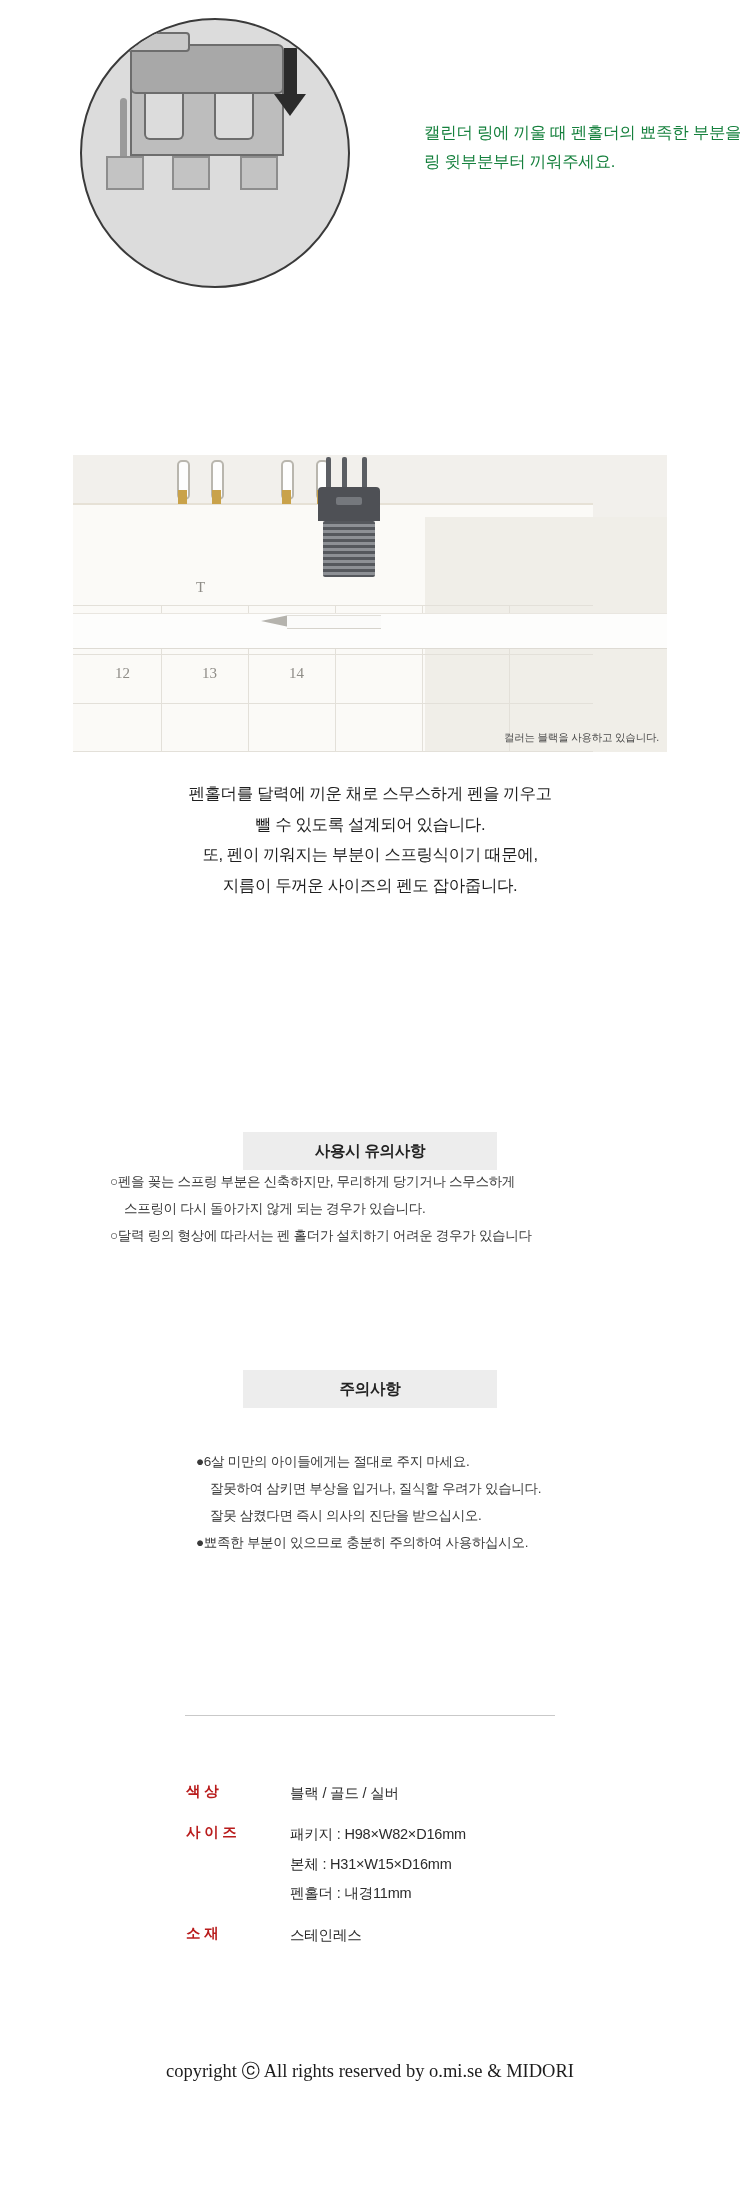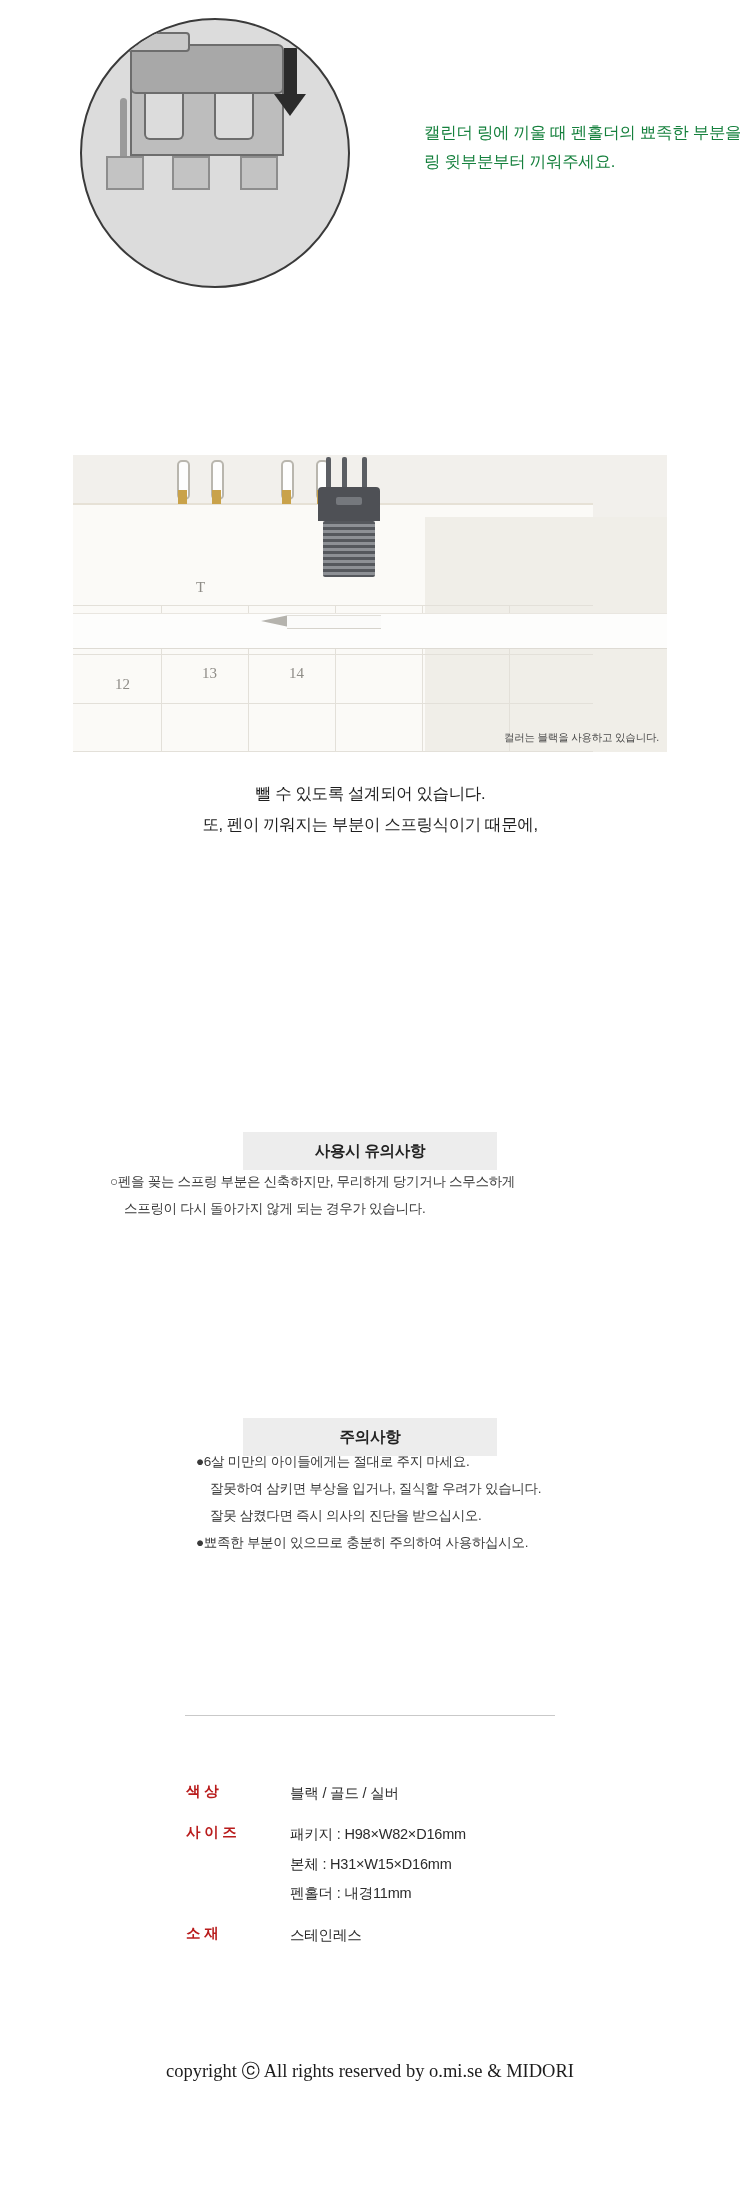--- a/index.html
+++ b/index.html
@@ -429,21 +429,21 @@
     <div class="gl-v" style="left:88px"></div>
     <div class="gl-v" style="left:175px"></div>
     <div class="gl-v" style="left:262px"></div>
     <div class="gl-v" style="left:349px"></div>
     <div class="gl-v" style="left:436px"></div>
   </div>
 
   <div class="ph-num" style="left:123px; top:124px;">T</div>
   <div class="ph-num" style="left:48px; top:160px;">5</div>
   <div class="ph-num" style="left:133px; top:160px;">6</div>
-  <div class="ph-num" style="left:42px; top:210px;margin-top:11px;">12</div>
+  <div class="ph-num" style="left:42px; top:210px;">12</div>
   <div class="ph-num" style="left:129px; top:210px;">13</div>
   <div class="ph-num" style="left:216px; top:210px;">14</div>
 
   <div class="ph-clip" style="left:104px;">
       <div class="gold"></div>
     </div>
   <div class="ph-clip" style="left:138px;">
       <div class="gold"></div>
     </div>
   <div class="ph-clip" style="left:208px;">
@@ -466,31 +466,34 @@
 
   <div class="ph-pen">
     <div class="tip"></div>
     <div class="barrel"></div>
   </div>
 
   <div class="photo-note">컬러는 블랙을 사용하고 있습니다.</div>
 </div>
 
 <div class="desc">
+  <div>펜홀더를 달력에 끼운 채로 스무스하게 펜을 끼우고</div>
   <div>뺄 수 있도록 설계되어 있습니다.</div>
   <div>또, 펜이 끼워지는 부분이 스프링식이기 때문에,</div>
+  <div>지름이 두꺼운 사이즈의 펜도 잡아줍니다.</div>
 </div>
 
 <div class="head-bar" style="top:1132px;">사용시 유의사항</div>
 <div class="bullet-list" style="left:110px; top:1168px; width:520px;">
   <div class="li">○펜을 꽂는 스프링 부분은 신축하지만, 무리하게 당기거나 스무스하게</div>
   <div class="li sub">스프링이 다시 돌아가지 않게 되는 경우가 있습니다.</div>
+  <div class="li">○달력 링의 형상에 따라서는 펜 홀더가 설치하기 어려운 경우가 있습니다</div>
 </div>
 
-<div class="head-bar" style="top:1370px;margin-top:48px;">주의사항</div>
+<div class="head-bar" style="top:1370px;">주의사항</div>
 <div class="bullet-list" style="left:196px; top:1448px; width:420px;">
   <div class="li">●6살 미만의 아이들에게는 절대로 주지 마세요.</div>
   <div class="li sub">잘못하여 삼키면 부상을 입거나, 질식할 우려가 있습니다.</div>
   <div class="li sub">잘못 삼켰다면 즉시 의사의 진단을 받으십시오.</div>
   <div class="li">●뾰족한 부분이 있으므로 충분히 주의하여 사용하십시오.</div>
 </div>
 
 <div class="divider"></div>
 
 <div class="spec">

